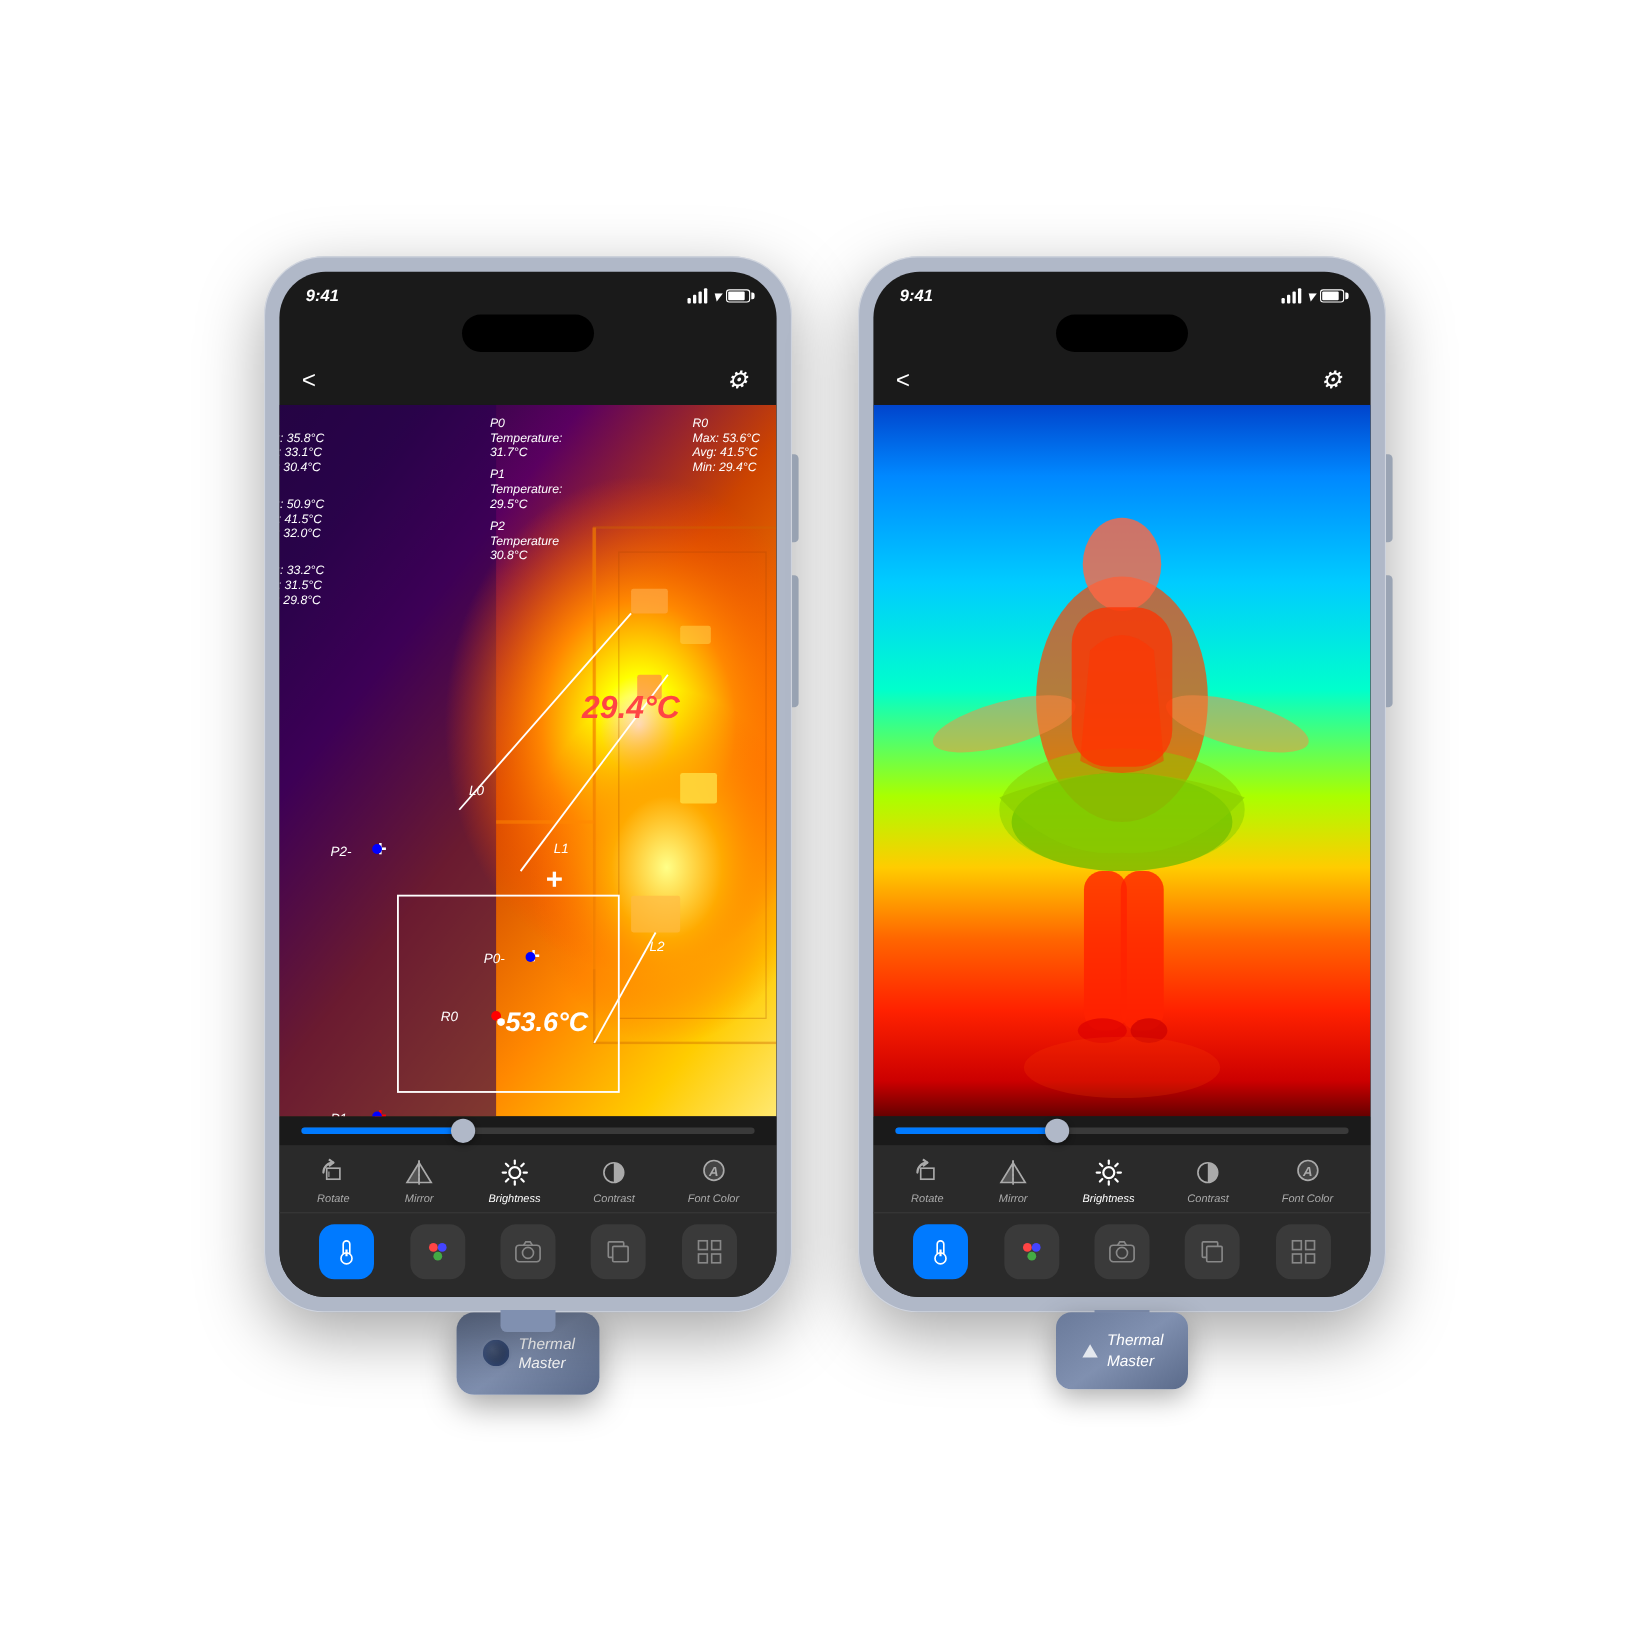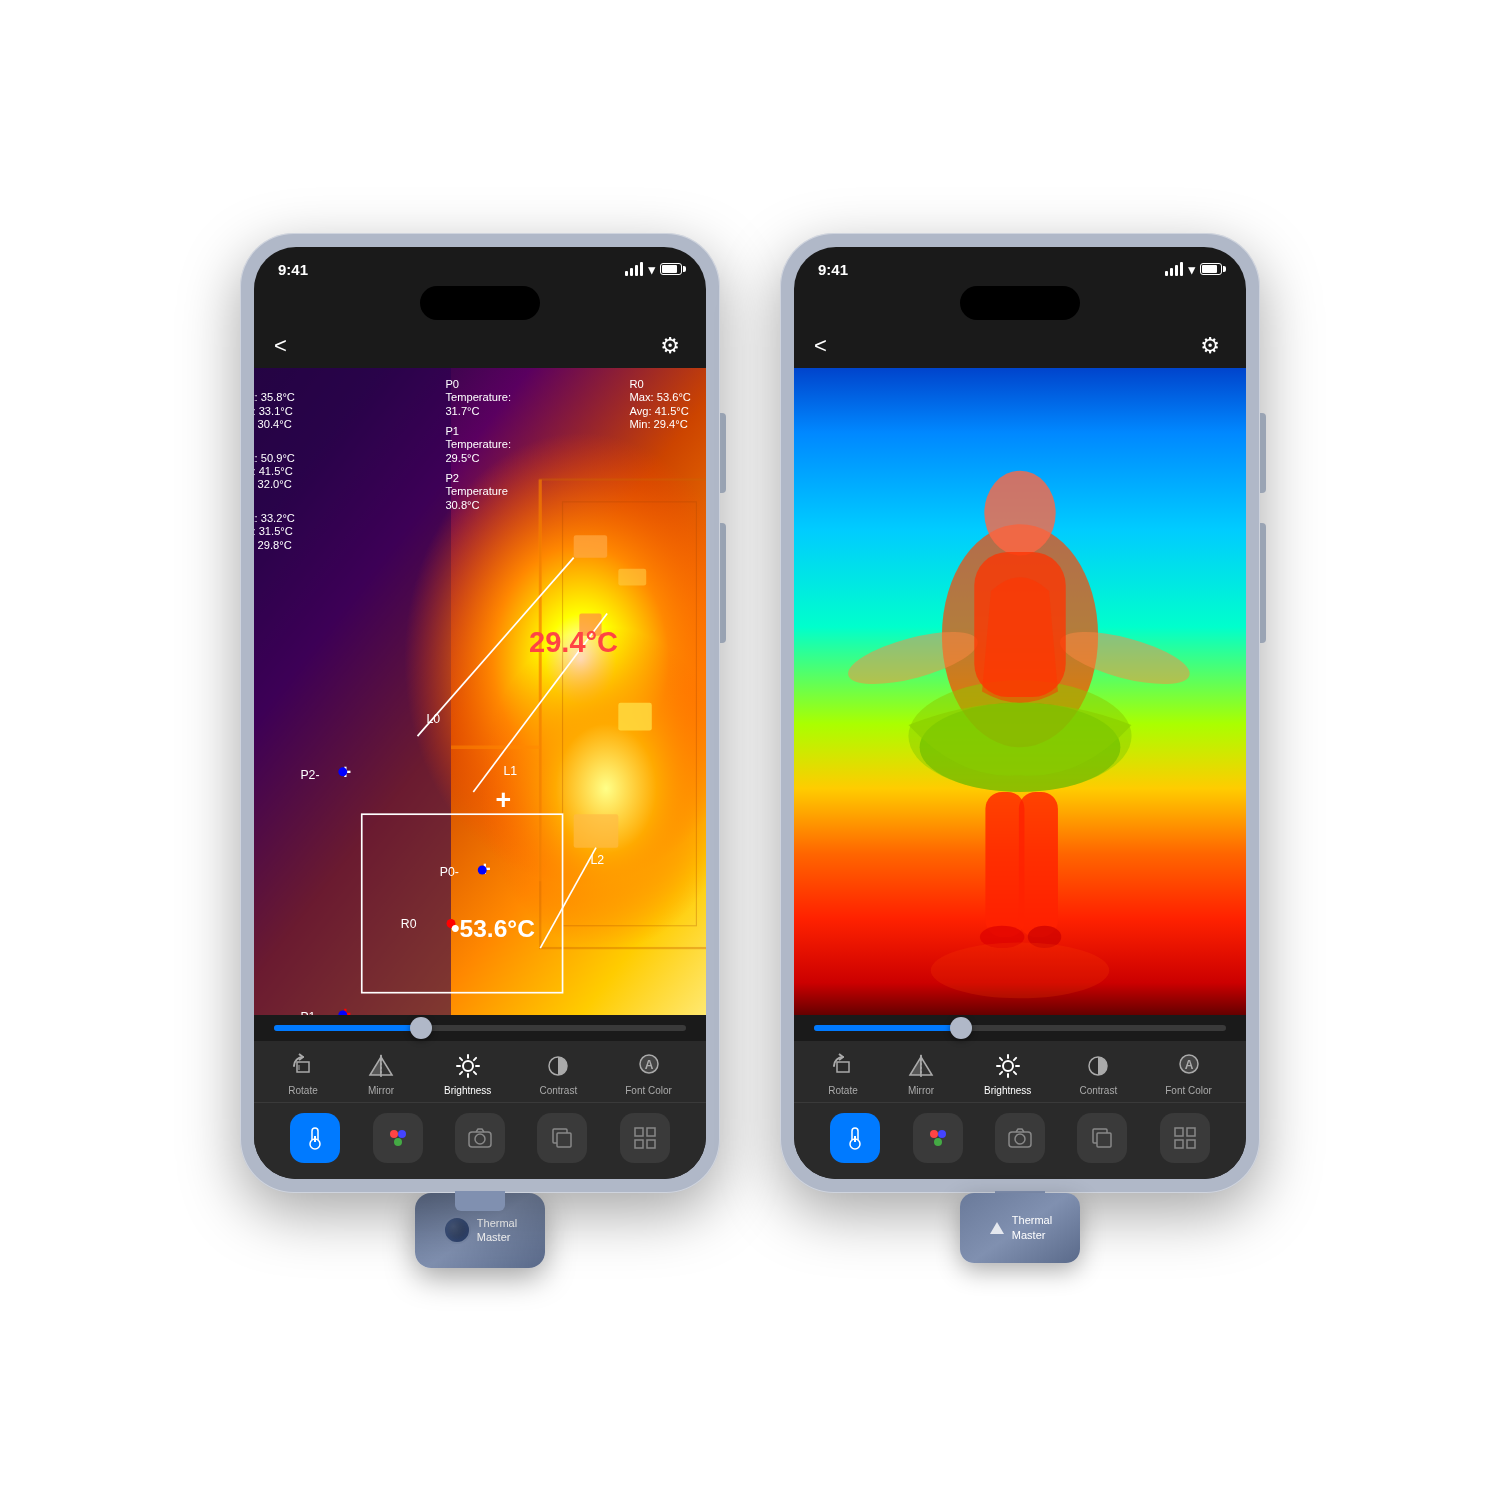--- a/index.html
+++ b/index.html
@@ -11,20 +11,21 @@
       justify-content: center;
       align-items: center;
       font-family: -apple-system, BlinkMacSystemFont, 'SF Pro Display', sans-serif;
       overflow: hidden;
     }
     .scene {
       display: flex;
       gap: 60px;
       align-items: flex-start;
       padding: 40px;
+      font-style: italic;
     }
     .phone-wrapper {
       display: flex;
       flex-direction: column;
       align-items: center;
       gap: 0;
     }
     .phone {
       width: 480px;
       height: 960px;
@@ -257,21 +258,21 @@
       font-size: 10px;
     }
     .dongle-lens {
       width: 28px;
       height: 28px;
       background: radial-gradient(circle at 35% 35%, #4a5a7a, #1a2a4a);
       border-radius: 50%;
       border: 2px solid #7a8aaa;
       box-shadow: inset 0 0 8px rgba(100,150,255,0.3);
     }
-    .dongle-text { font-size: 11px; line-height: 1.3; }
+    .dongle-text { font-size: 14px; line-height: 1.3; }
     
     .dongle-logo {
       width: 130px;
       height: 75px;
       background: linear-gradient(145deg, #6a7a9a, #8090b0, #5a6a8a);
       border-radius: 16px;
       display: flex;
       align-items: center;
       justify-content: center;
       box-shadow: 0 10px 30px rgba(0,0,0,0.35);

